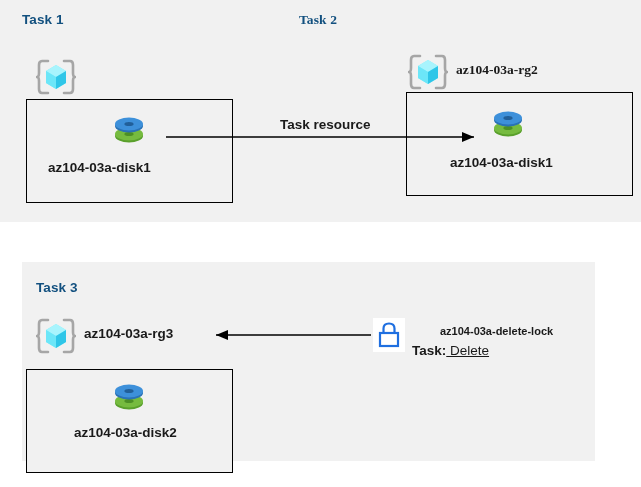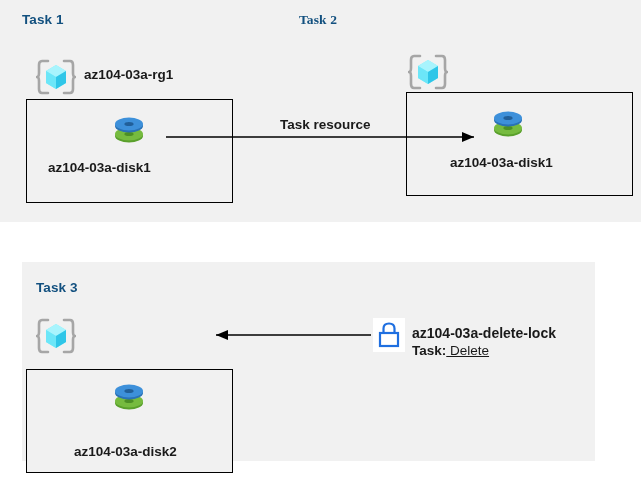--- a/index.html
+++ b/index.html
@@ -53,23 +53,24 @@
   .res-label {
     position: absolute;
     font-weight: bold;
     font-size: 13.5px;
     color: #1a1a1a;
     white-space: nowrap;
   }
   .lock-label {
     position: absolute;
     font-weight: bold;
-    font-size: 14px;
-    color: #1a1a1a;
-    white-space: nowrap;
+    font-size: 11px;
+    color: #1a1a1a;
+    white-space: nowrap;
+    margin-left: 28px;
   }
   .lock-type {
     position: absolute;
     font-size: 13.5px;
     color: #1a1a1a;
     white-space: nowrap;
   }
   .lock-type b { font-weight: bold; }
   .lock-type span.val { font-weight: normal; text-decoration: underline; }
 
@@ -93,21 +94,20 @@
   <div class="rg-icon" style="left:36px; top:57px;">
     <svg viewBox="0 0 40 40" width="40" height="40">
       <path d="M12 4 L6 4 Q3 4 3 8 L3 16 Q3 20 1 20 Q3 20 3 24 L3 32 Q3 36 6 36 L12 36" fill="none" stroke="#a6a6a6" stroke-width="2.6" stroke-linecap="round" stroke-linejoin="round"></path>
       <path d="M28 4 L34 4 Q37 4 37 8 L37 16 Q37 20 39 20 Q37 20 37 24 L37 32 Q37 36 34 36 L28 36" fill="none" stroke="#a6a6a6" stroke-width="2.6" stroke-linecap="round" stroke-linejoin="round"></path>
       <polygon points="20,8 30,14 30,26 20,32 10,26 10,14" fill="#7ef0fb"></polygon>
       <polygon points="20,8 30,14 20,20 10,14" fill="#a8f4fd"></polygon>
       <polygon points="20,20 30,14 30,26 20,32" fill="#2fc6e8"></polygon>
       <polygon points="20,20 10,14 10,26 20,32" fill="#6ce6f8"></polygon>
     </svg>
   </div>
-  <div class="res-label" style="left:84px; top:67px;">az104-03a-rg1</div>
 
   <div class="res-box" id="box-task1"></div>
 
   <div class="disk-icon" style="left:111px; top:111px;">
     <svg viewBox="0 0 36 36" width="36" height="36">
       <ellipse cx="18" cy="25" rx="14" ry="6.5" fill="#5aa02c"></ellipse>
       <ellipse cx="18" cy="23" rx="14" ry="6.5" fill="#76bb3f"></ellipse>
       <ellipse cx="18" cy="23" rx="4.6" ry="2.1" fill="#4c8f26"></ellipse>
       <ellipse cx="18" cy="15" rx="14" ry="6.5" fill="#2a72b5"></ellipse>
       <ellipse cx="18" cy="13" rx="14" ry="6.5" fill="#3d90da"></ellipse>
@@ -123,20 +123,21 @@
   <div class="rg-icon" style="left:131px; top:52px;">
     <svg viewBox="0 0 40 40" width="40" height="40">
       <path d="M12 4 L6 4 Q3 4 3 8 L3 16 Q3 20 1 20 Q3 20 3 24 L3 32 Q3 36 6 36 L12 36" fill="none" stroke="#a6a6a6" stroke-width="2.6" stroke-linecap="round" stroke-linejoin="round"></path>
       <path d="M28 4 L34 4 Q37 4 37 8 L37 16 Q37 20 39 20 Q37 20 37 24 L37 32 Q37 36 34 36 L28 36" fill="none" stroke="#a6a6a6" stroke-width="2.6" stroke-linecap="round" stroke-linejoin="round"></path>
       <polygon points="20,8 30,14 30,26 20,32 10,26 10,14" fill="#7ef0fb"></polygon>
       <polygon points="20,8 30,14 20,20 10,14" fill="#a8f4fd"></polygon>
       <polygon points="20,20 30,14 30,26 20,32" fill="#2fc6e8"></polygon>
       <polygon points="20,20 10,14 10,26 20,32" fill="#6ce6f8"></polygon>
     </svg>
   </div>
+  <div class="res-label" style="left:179px; top:62px;">az104-03a-rg2</div>
 </div>
 
 <div class="res-box" id="box-task2"></div>
 
 <div class="disk-icon" style="left:490px; top:105px;">
   <svg viewBox="0 0 36 36" width="36" height="36">
     <ellipse cx="18" cy="25" rx="14" ry="6.5" fill="#5aa02c"></ellipse>
     <ellipse cx="18" cy="23" rx="14" ry="6.5" fill="#76bb3f"></ellipse>
     <ellipse cx="18" cy="23" rx="4.6" ry="2.1" fill="#4c8f26"></ellipse>
     <ellipse cx="18" cy="15" rx="14" ry="6.5" fill="#2a72b5"></ellipse>
@@ -159,35 +160,36 @@
   <div class="rg-icon" style="left:14px; top:54px;">
     <svg viewBox="0 0 40 40" width="40" height="40">
       <path d="M12 4 L6 4 Q3 4 3 8 L3 16 Q3 20 1 20 Q3 20 3 24 L3 32 Q3 36 6 36 L12 36" fill="none" stroke="#a6a6a6" stroke-width="2.6" stroke-linecap="round" stroke-linejoin="round"></path>
       <path d="M28 4 L34 4 Q37 4 37 8 L37 16 Q37 20 39 20 Q37 20 37 24 L37 32 Q37 36 34 36 L28 36" fill="none" stroke="#a6a6a6" stroke-width="2.6" stroke-linecap="round" stroke-linejoin="round"></path>
       <polygon points="20,8 30,14 30,26 20,32 10,26 10,14" fill="#7ef0fb"></polygon>
       <polygon points="20,8 30,14 20,20 10,14" fill="#a8f4fd"></polygon>
       <polygon points="20,20 30,14 30,26 20,32" fill="#2fc6e8"></polygon>
       <polygon points="20,20 10,14 10,26 20,32" fill="#6ce6f8"></polygon>
     </svg>
   </div>
+  <div class="res-label" style="left:62px; top:64px;">az104-03a-rg3</div>
 </div>
 
 <div class="res-box" id="box-task3"></div>
 
 <div class="disk-icon" style="left:111px; top:378px;">
   <svg viewBox="0 0 36 36" width="36" height="36">
     <ellipse cx="18" cy="25" rx="14" ry="6.5" fill="#5aa02c"></ellipse>
     <ellipse cx="18" cy="23" rx="14" ry="6.5" fill="#76bb3f"></ellipse>
     <ellipse cx="18" cy="23" rx="4.6" ry="2.1" fill="#4c8f26"></ellipse>
     <ellipse cx="18" cy="15" rx="14" ry="6.5" fill="#2a72b5"></ellipse>
     <ellipse cx="18" cy="13" rx="14" ry="6.5" fill="#3d90da"></ellipse>
     <ellipse cx="18" cy="13" rx="4.6" ry="2.1" fill="#215f99"></ellipse>
   </svg>
 </div>
-<div class="res-label" style="left:74px; top:444px;">az104-03a-disk2</div>
+<div class="res-label" style="left:74px; top:425px;">az104-03a-disk2</div>
 
 <svg class="arrow-svg" style="left:0px; top:0px;" width="641" height="487">
   <line x1="216" y1="335" x2="371" y2="335" stroke="#000000" stroke-width="1.4"></line>
   <polygon points="216,335 228,330 228,340" fill="#000000"></polygon>
 </svg>
 
 <div class="lock-icon" style="left:373px; top:318px;">
   <svg viewBox="0 0 32 34" width="32" height="34">
     <rect x="0" y="0" width="32" height="34" fill="#ffffff"></rect>
     <path d="M10.5 15 L10.5 10.5 Q10.5 5.5 16 5.5 Q21.5 5.5 21.5 10.5 L21.5 15" fill="none" stroke="#1f6fe0" stroke-width="2.2"></path>

